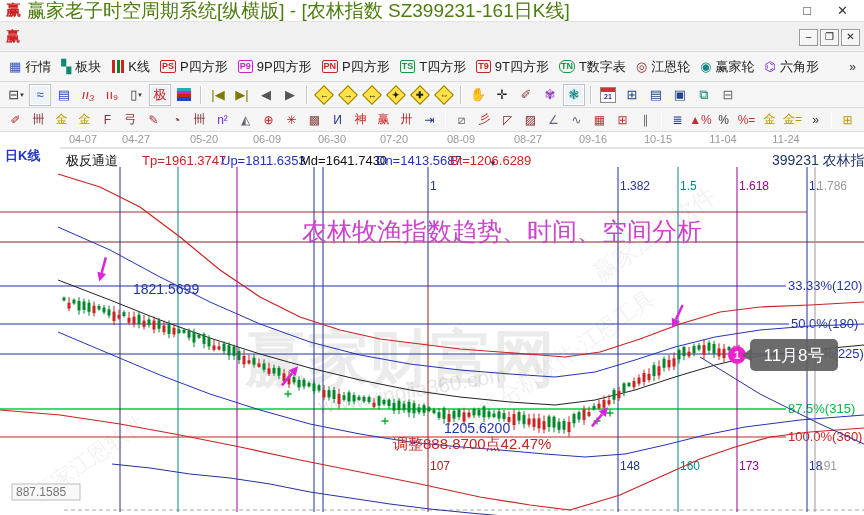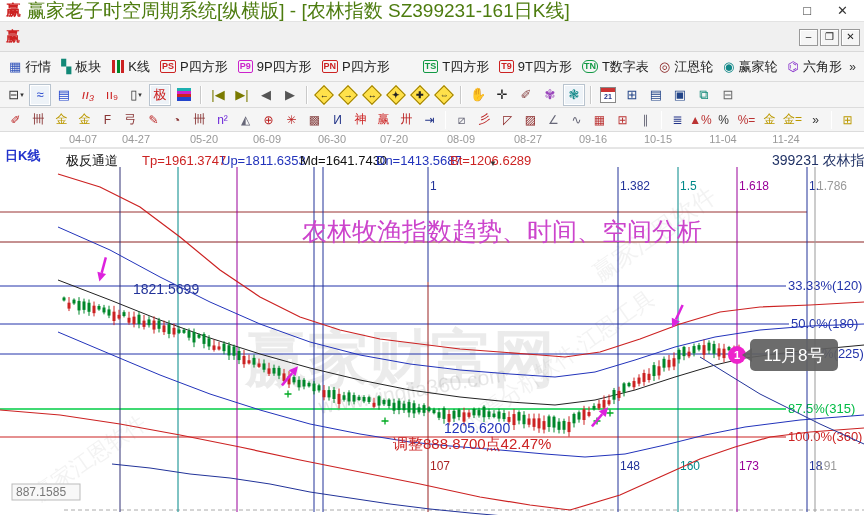--- a/index.html
+++ b/index.html
@@ -76,21 +76,21 @@
     </div>
     <div class="tb1-item">
       <span class="boxicon" style="color: rgb(204, 34, 204);">P9</span>
       <span>9P四方形</span>
     </div>
     <div class="tb1-item">
       <span class="boxicon" style="color: rgb(204, 34, 34);">PN</span>
       <span>P四方形</span>
     </div>
     <div class="tb1-item">
-      <span class="boxicon" style="color: rgb(17, 153, 68); margin-left: 23px;">TS</span>
+      <span class="boxicon" style="color: rgb(17, 153, 68);">TS</span>
       <span>T四方形</span>
     </div>
     <div class="tb1-item">
       <span class="boxicon" style="color: rgb(204, 34, 34);">T9</span>
       <span>9T四方形</span>
     </div>
     <div class="tb1-item">
       <span class="boxicon" style="color: rgb(17, 153, 68); border-radius: 6px;">TN</span>
       <span>T数字表</span>
     </div>

